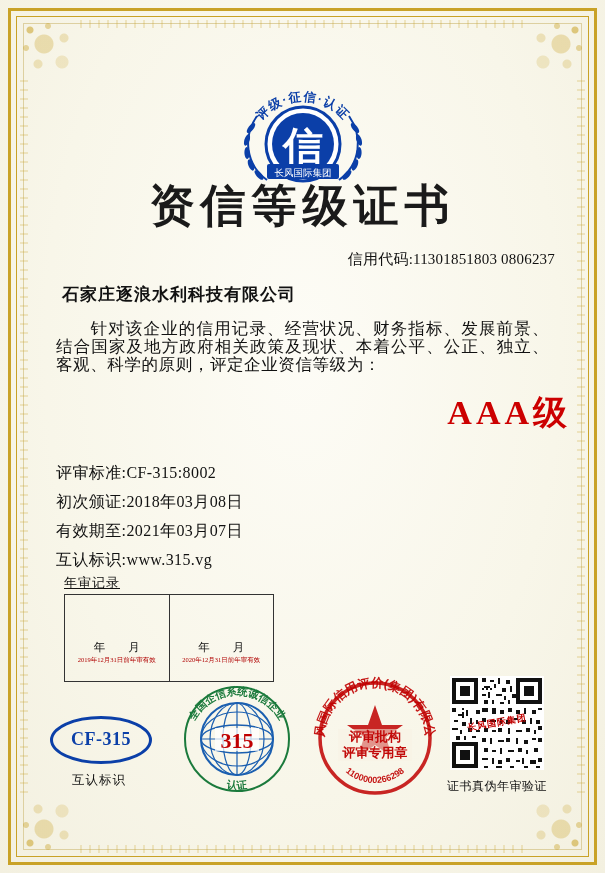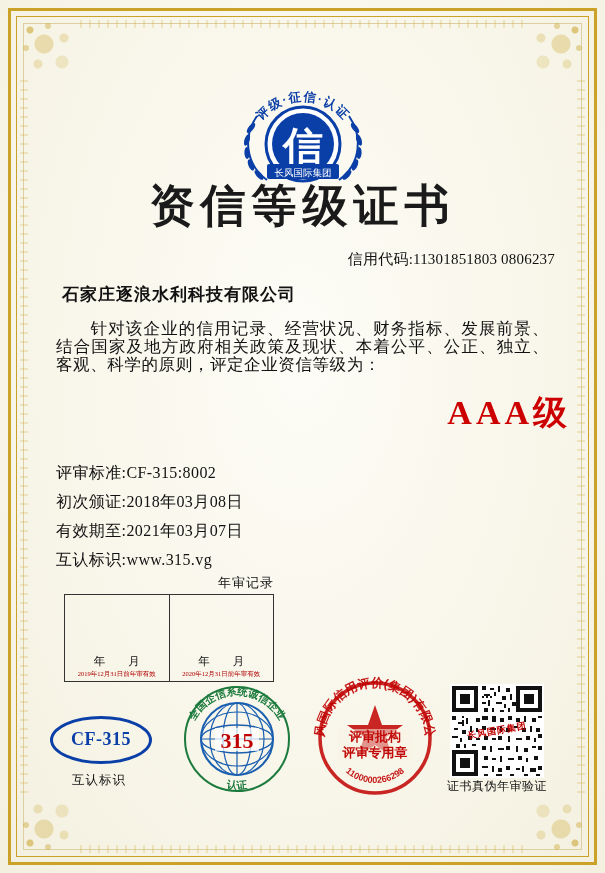--- a/index.html
+++ b/index.html
@@ -150,35 +150,36 @@
     color: #111;
     letter-spacing: 0.4px;
   }
   .annual {
     width: 210px;
     margin-left: 8px;
   }
   .annual-title {
     font-size: 13px;
     color: #111;
-    text-align: right;
+    text-align: left;
     padding-bottom: 2px;
     letter-spacing: 1px;
+    text-decoration: underline;
   }
   .annual-table {
     border-collapse: collapse;
     width: 100%;
     height: 88px;
   }
   .annual-table td {
     border: 1px solid #333;
     width: 50%;
     vertical-align: bottom;
     text-align: center;
-    padding: 0 0 2px 0;
+    padding: 0 0 16px 0;
     font-family: Liberation Serif, serif;
   }
   .cell-ym {
     font-size: 11.5px;
     color: #111;
     letter-spacing: 10px;
     padding-left: 10px;
   }
   .cell-note {
     font-size: 6.5px;
@@ -243,20 +244,21 @@
     width: 112px;
     text-align: center;
   }
   .qr-img {
     width: 94px;
     height: 94px;
     margin: 0 auto;
     position: relative;
   }
   .qr-cap {
+    margin-top: 8px;
     font-size: 12px;
     color: #111;
     letter-spacing: 0.5px;
     white-space: nowrap;
   }
   .qr-overlay {
     position: absolute;
     left: 50%;
     top: 50%;
     transform: translate(-50%,-50%) rotate(-10deg);

